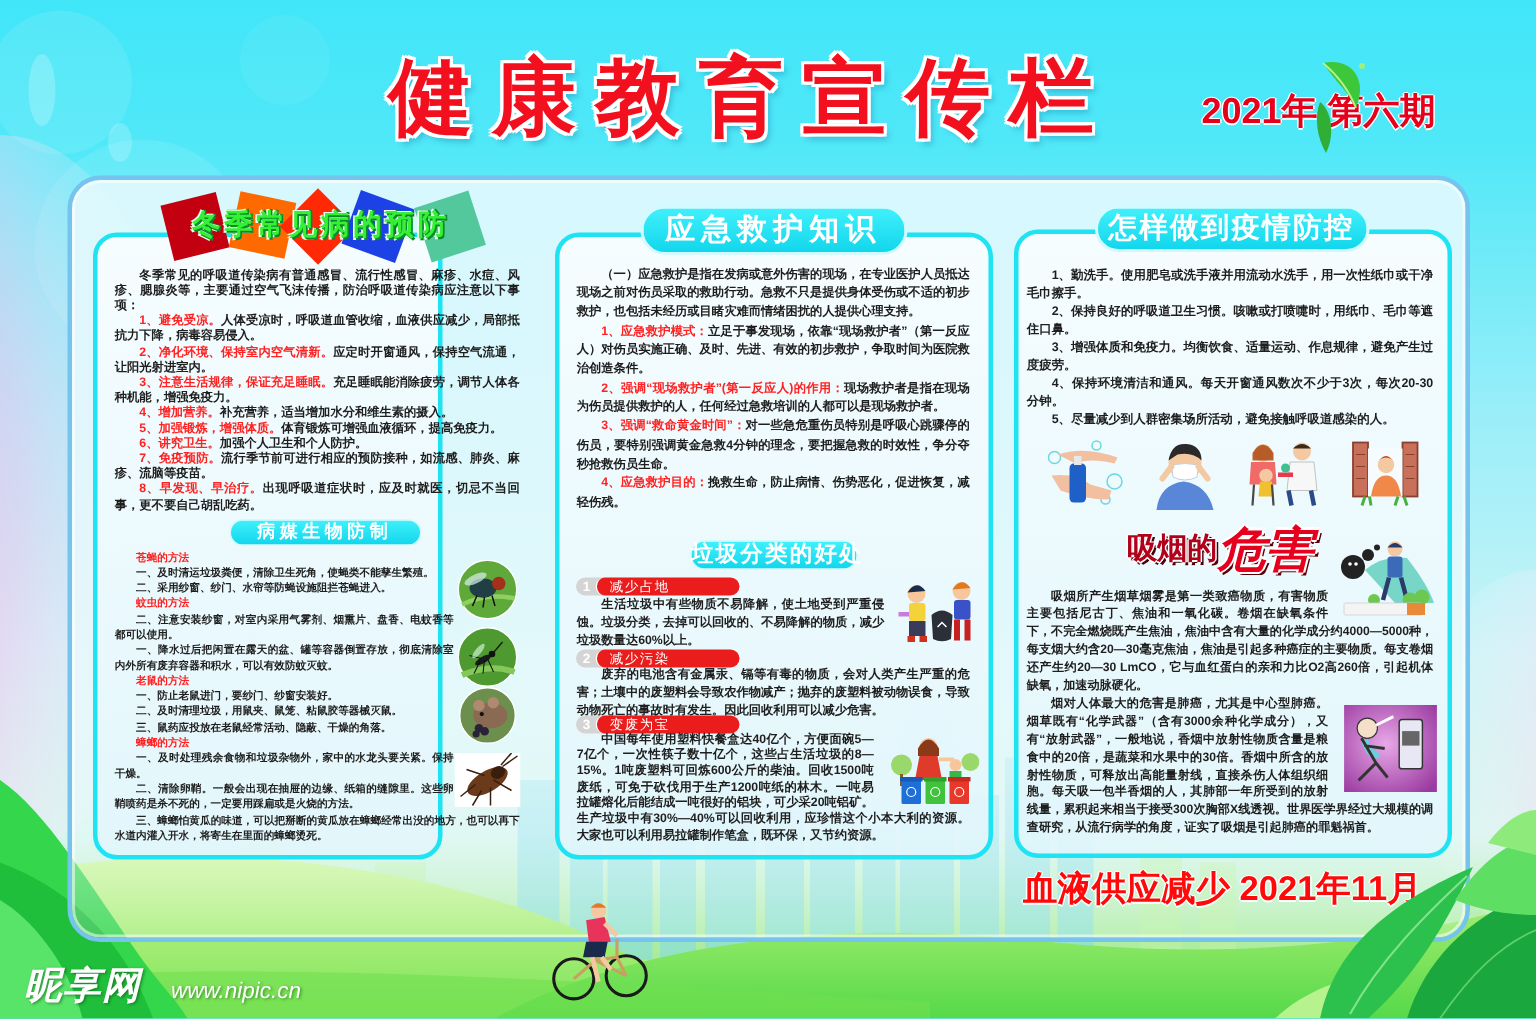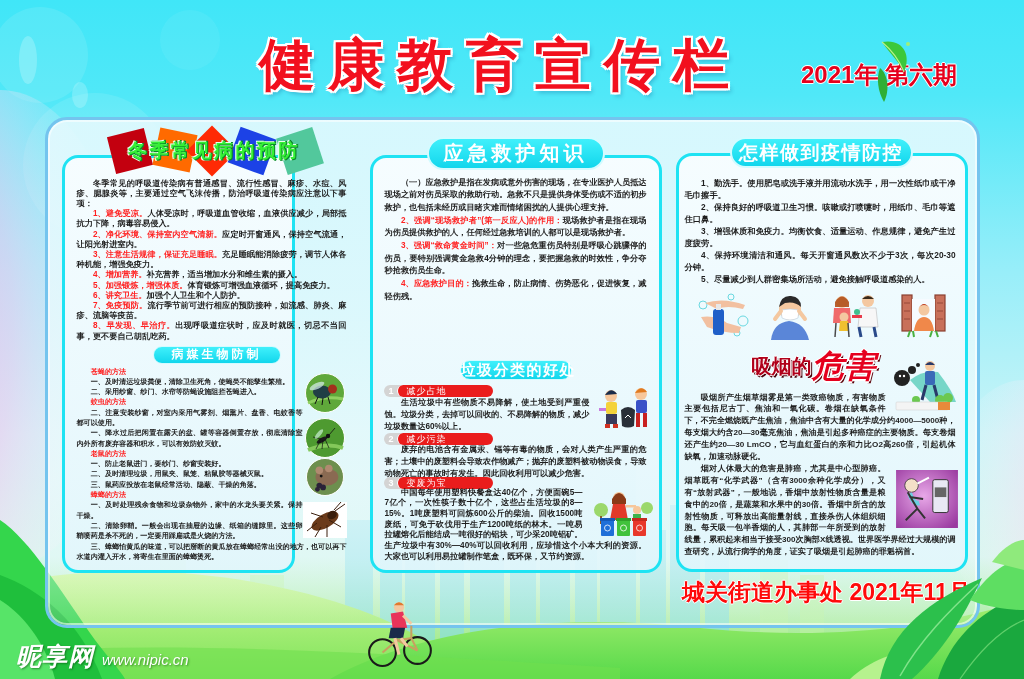--- a/index.html
+++ b/index.html
@@ -64,21 +64,21 @@
 .st-a{font-size:20px;line-height:38px;font-weight:bold;color:#b0001a;vertical-align:bottom;
   text-shadow:1px 0 #fff,-1px 0 #fff,0 1px #fff,0 -1px #fff,2px 2px 0 #4a0008}
 .st-b{font-size:32px;line-height:38px;font-weight:bold;font-style:italic;color:#e5001e;vertical-align:bottom;
   text-shadow:1.5px 0 #fff,-1.5px 0 #fff,0 1.5px #fff,0 -1.5px #fff,2px 2px 0 #5a0008}
 .footer-org{position:absolute;left:682px;top:577px;white-space:nowrap;font-size:23px;line-height:30px;font-weight:bold;color:#ff0a0a;
   text-shadow:1px 0 #fff,-1px 0 #fff,0 1px #fff,0 -1px #fff}
 .fg-leaves{position:absolute;left:820px;top:540px}
 .cyclist{position:absolute;left:366px;top:597px;width:68px;height:72px}
 .wm-left{position:absolute;left:16px;top:640px;white-space:nowrap;color:#fff}
 .wm-brand{font-size:25px;font-weight:bold;font-style:italic;letter-spacing:1px;text-shadow:1px 1px 2px rgba(0,60,0,.5)}
-.wm-url{font-size:15px;font-style:italic;margin-left:8px;text-shadow:1px 1px 2px rgba(0,60,0,.5)}
+.wm-url{font-size:15px;font-style:italic;margin-left:20px;text-shadow:1px 1px 2px rgba(0,60,0,.5)}
 .wm-right{position:absolute;left:787px;top:650px;width:226px;height:21px;background:rgba(60,60,60,.42);color:#eee;font-size:10.5px;line-height:21px;padding-left:6px;white-space:nowrap;letter-spacing:-.2px}
 </style>
 </head>
 <body>
 
 <div id="poster">
 
   <svg class="bg-art" width="1024" height="679" viewBox="0 0 1024 679">
     <defs>
       <radialGradient id="gPink" cx="0" cy="0.5" r="1">
@@ -222,20 +222,21 @@
       <p>二、清除卵鞘。一般会出现在抽屉的边缘、纸箱的缝隙里。这些卵鞘喷药是杀不死的，一定要用踩扁或是火烧的方法。</p>
       <p>三、蟑螂怕黄瓜的味道，可以把掰断的黄瓜放在蟑螂经常出没的地方，也可以再下水道内灌入开水，将寄生在里面的蟑螂烫死。</p>
     </div>
   </section>
 
   <section class="panel" id="p-mid">
     <div class="pill pill-big">应急救护知识</div>
 
     <div class="txt intro-mid">
       <p>（一）应急救护是指在发病或意外伤害的现场，在专业医护人员抵达现场之前对伤员采取的救助行动。急救不只是提供身体受伤或不适的初步救护，也包括未经历或目睹灾难而情绪困扰的人提供心理支持。</p>
+      <p><span class="red">1、应急救护模式：</span><span>立足于事发现场，依靠“现场救护者”（第一反应人）对伤员实施正确、及时、先进、有效的初步救护，争取时间为医院救治创造条件。</span></p>
       <p><span class="red">2、强调“现场救护者”(第一反应人)的作用：</span><span>现场救护者是指在现场为伤员提供救护的人，任何经过急救培训的人都可以是现场救护者。</span></p>
       <p><span class="red">3、强调“救命黄金时间”：</span><span>对一些急危重伤员特别是呼吸心跳骤停的伤员，要特别强调黄金急救4分钟的理念，要把握急救的时效性，争分夺秒抢救伤员生命。</span></p>
       <p><span class="red">4、应急救护目的：</span><span>挽救生命，防止病情、伤势恶化，促进恢复，减轻伤残。</span></p>
     </div>
 
     <div class="pill pill-small pill-garbage">垃圾分类的好处</div>
 
     <div class="tag" style="top:226.5px">
       <span class="num">1</span>
       <span class="lbl">减少占地</span>
@@ -391,21 +392,21 @@
       <rect width="64" height="60" fill="url(#gPurple)"></rect>
       <rect x="38" y="10" width="16" height="34" rx="2" fill="#e8e8f4" stroke="#333" stroke-width="1"></rect>
       <rect x="40" y="18" width="12" height="10" fill="#666"></rect>
       <circle cx="16" cy="16" r="7" fill="#f4e0c8" stroke="#333" stroke-width=".8"></circle>
       <path d="M14 24 Q18 36 24 34" stroke="#6ad0e0" stroke-width="5" fill="none"></path>
       <path d="M12 23 L22 40 L10 52 M22 40 L30 50 M14 28 L28 30" stroke="#333" stroke-width="2" fill="none"></path>
       <path d="M22 14 L34 8" stroke="#fff" stroke-width="2"></path>
     </svg>
   </section>
 
-  <div class="footer-org"><span>城关街道办事处</span> <span>2021年11月</span></div>
+  <div class="footer-org"><span>血液供应减少</span> <span>2021年11月</span></div>
 
   <svg class="cyclist" viewBox="0 0 66 70">
     <circle cx="16" cy="54" r="13" fill="none" stroke="#1a1a1a" stroke-width="2"></circle>
     <circle cx="50" cy="52" r="13" fill="none" stroke="#1a1a1a" stroke-width="2"></circle>
     <path d="M16 54 L30 42 L50 52 M30 42 L44 40 L50 52 M28 34 L30 42 M44 40 L44 28" stroke="#c8a060" stroke-width="2" fill="none"></path>
     <circle cx="32" cy="10" r="5" fill="#f4c8a0"></circle>
       <path d="M27 8 Q32 2 37 8Z" fill="#e07a30"></path>
     <path d="M24 16 L36 14 L40 30 L26 32Z" fill="#e8345a"></path>
     <path d="M24 30 L38 30 L36 40 L22 40Z" fill="#1a2a4a"></path>
     <path d="M36 18 L44 26" stroke="#f4c8a0" stroke-width="3"></path>

